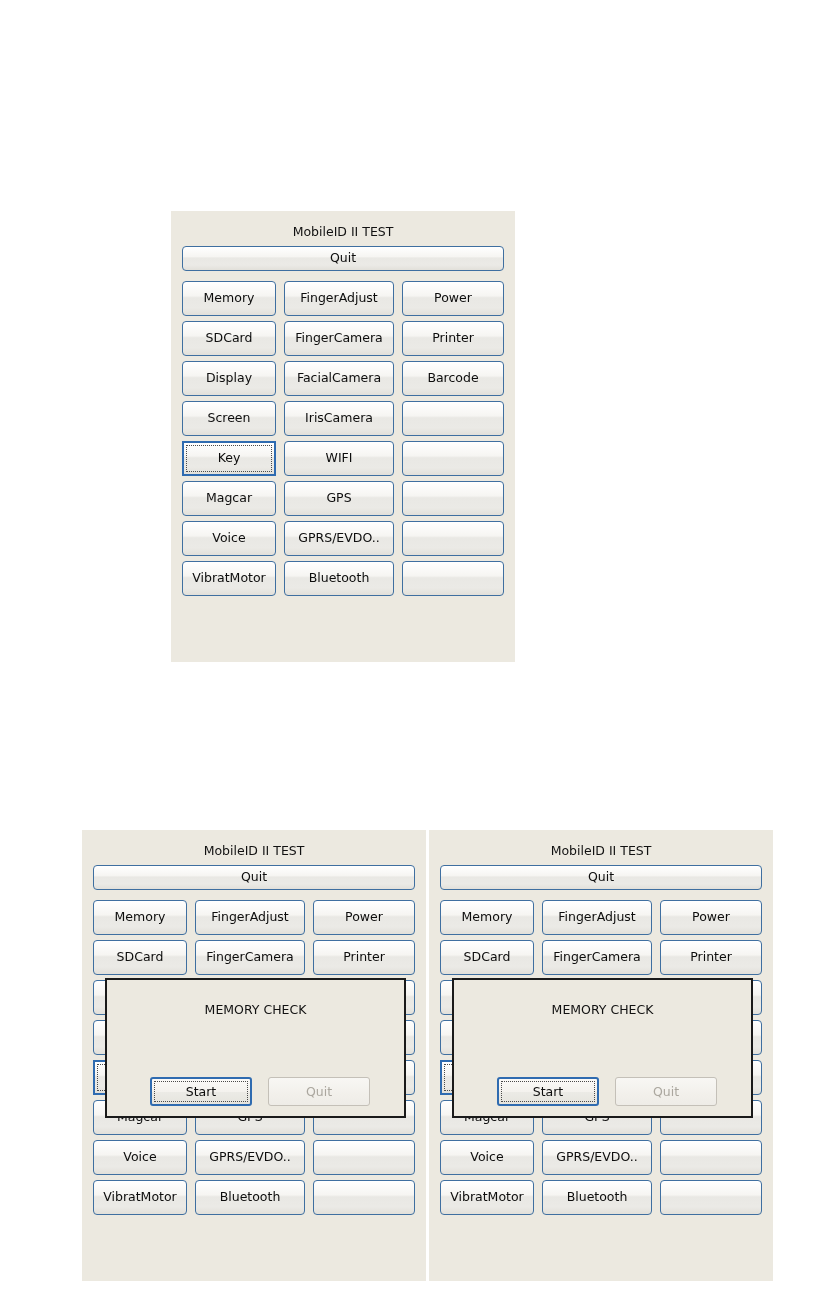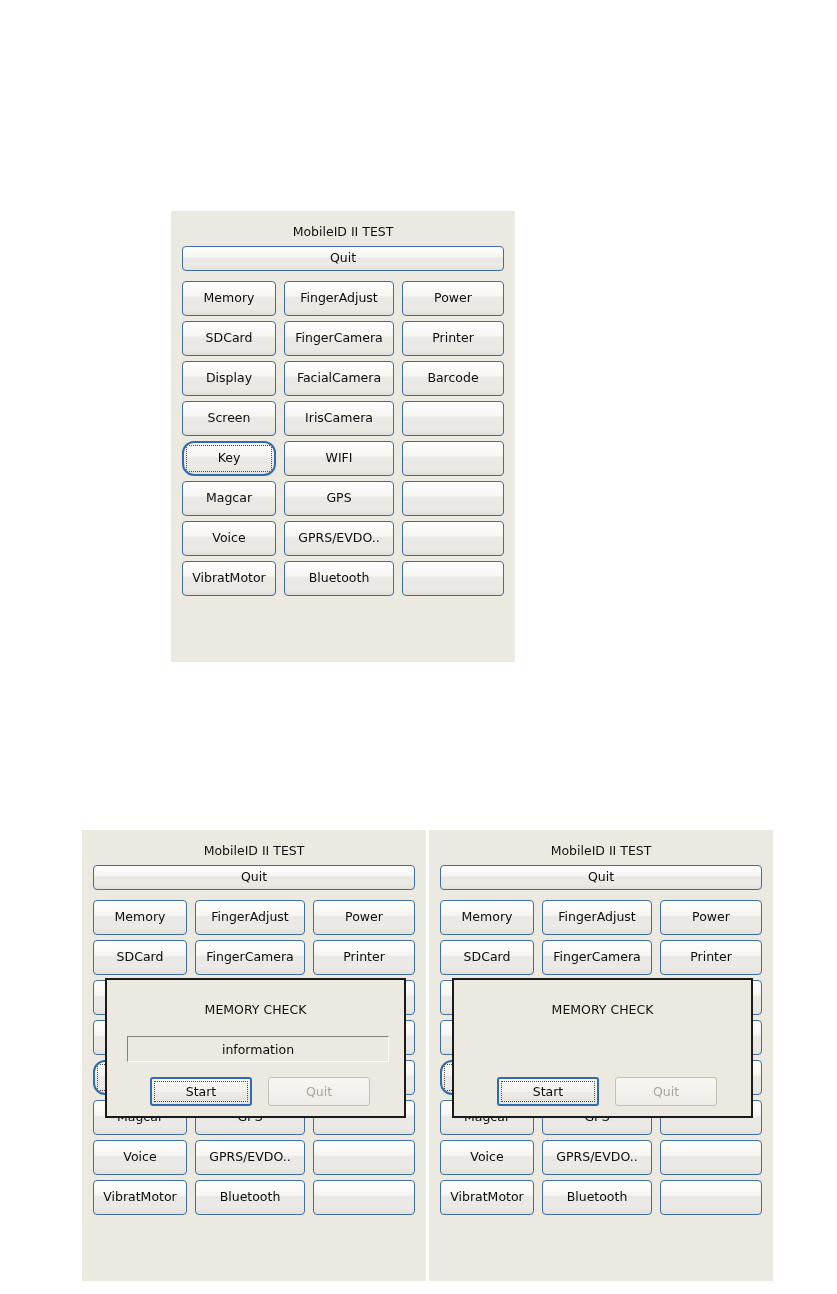--- a/index.html
+++ b/index.html
@@ -49,21 +49,21 @@
     align-items: center;
     justify-content: center;
     text-align: center;
     line-height: 1;
     white-space: nowrap;
     overflow: hidden;
     box-shadow: 0 1px 0 rgba(255,255,255,0.7) inset;
   }
   .btn.focused {
     border: 2px solid #2f6bb0;
-    border-radius: 12px;
+    border-radius: 0;
   }
   .btn.focused .focus-ring {
     position: absolute;
     left: 2px; right: 2px; top: 2px; bottom: 2px;
     border: 1px dotted #4a4a4a;
     pointer-events: none;
   }
   .btn.empty { color: transparent; }
 
   
@@ -363,21 +363,20 @@
       <div class="btn empty" style="left: 231px; top: 310px; width: 102px; height: 35px;">
         <span></span>
       </div>
       <div class="btn empty" style="left: 231px; top: 350px; width: 102px; height: 35px;">
         <span></span>
       </div>
     </div>
 
   <div class="dialog" id="dlg-left" style="left: 105px; top: 978px; width: 301px; height: 140px; z-index: 50;">
     <div class="dlg-title" style="top:22px;">MEMORY CHECK</div>
-    <div class="dlg-field" style="left:20px; top:56px; width:262px; height:26px;">information</div>
     <div class="dlg-btn focused" style="left:43px; top:97px; width:102px; height:29px;">
       <span class="focus-ring"></span>
       <span>Start</span>
     </div>
     <div class="dlg-btn disabled" style="left:161px; top:97px; width:102px; height:29px;">
       <span>Quit</span>
     </div>
   </div>
 
   <div class="dialog" id="dlg-right" style="left: 452px; top: 978px; width: 301px; height: 140px; z-index: 50;">

